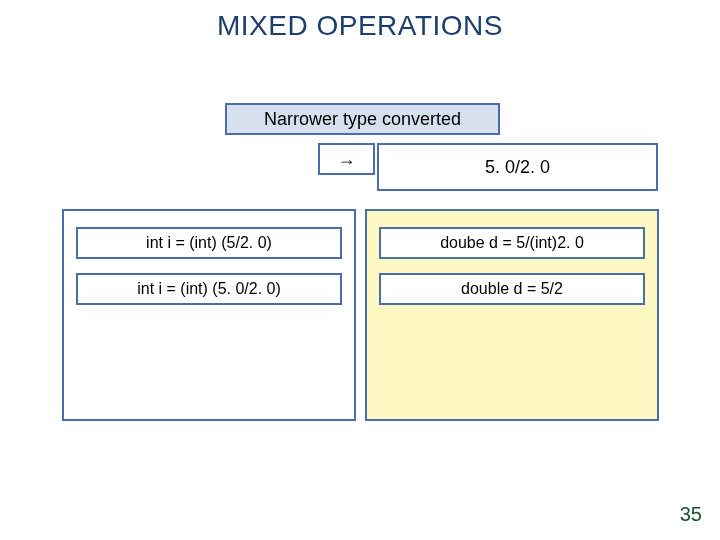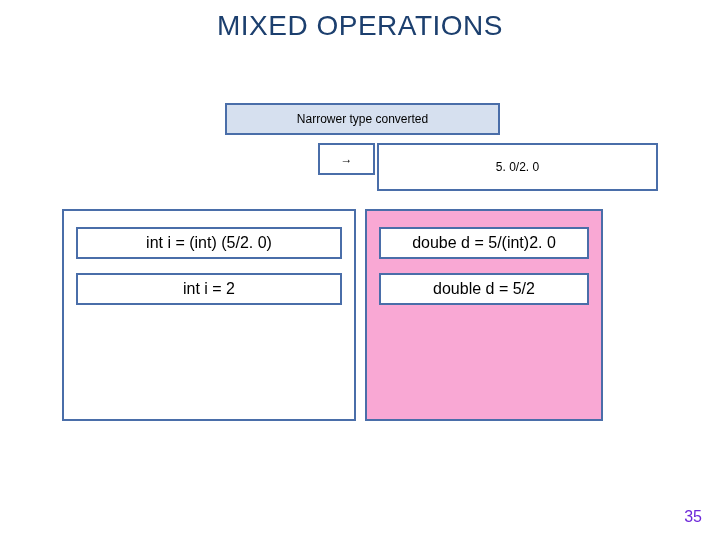--- a/index.html
+++ b/index.html
@@ -31,78 +31,78 @@
     font-variant: small-caps;
   }
   .box {
     position: absolute;
     border: 2px solid #4a6ea9;
     background: #ffffff;
     box-sizing: border-box;
     display: flex;
     align-items: center;
     justify-content: center;
-    font-size: 12px;
+    font-size: 18px;
     color: #000;
     text-align: right;
     padding: 2px 18px;
   }
   
   .narrow-box {
     left: 225px;
     top: 103px;
     width: 275px;
     height: 32px;
     background: #d6e0ef;
     border: 2px solid #4a6ea9;
   }
   
   .row2-left   { left: 62px;  top: 143px; width: 254px; height: 32px; }
   .row2-arrow  { left: 318px; top: 143px; width: 57px;  height: 32px; }
   .row2-right  { left: 377px; top: 143px; width: 281px; height: 48px; }
   
   .col-left  { position:absolute; left: 62px;  top: 209px; width: 294px; height: 212px; background:#fff; border:2px solid #4a6ea9; box-sizing:border-box; }
-  .col-right { position:absolute; left: 365px; top: 209px; width: 238px; height: 212px; background:#f9a8d4; border:2px solid #4a6ea9; box-sizing:border-box; }
+  .col-right { position:absolute; left: 365px; top: 209px; width: 294px; height: 212px; background:#fef9c3; border:2px solid #4a6ea9; box-sizing:border-box; }
   .cell {
     border: 2px solid #4a6ea9;
     background:#fff;
     box-sizing:border-box;
     display:flex;
     align-items:center;
     justify-content:center;
     font-size:16px;
     text-align:center;
     margin: 14px 12px 0 12px;
     height: 32px;
   }
   .col-left .cell:first-child,
   .col-right .cell:first-child { margin-top: 16px; }
   .page-num {
     position: absolute;
     right: 18px;
     bottom: 14px;
-    font-size: 16px;
-    color: #6d28d9;
+    font-size: 20px;
+    color: #14532d;
   }
 </style>
 </head>
 <body>
 
 <div class="slide">
 
   <div class="title">MIXED OPERATIONS</div>
 
   <div class="box narrow-box">Narrower type converted</div>
 
   <div class="box row2-arrow">→</div>
   <div class="box row2-right">5. 0/2. 0</div>
 
   <div class="col-left">
     <div class="cell">int i = (int) (5/2. 0)</div>
-    <div class="cell">int i = 2</div>
+    <div class="cell">int i = (int) (5. 0/2. 0)</div>
   </div>
 
   <div class="col-right">
     <div class="cell">doube d = 5/(int)2. 0</div>
     <div class="cell">double d = 5/2</div>
   </div>
 
   <div class="page-num">35</div>
 
 </div>

